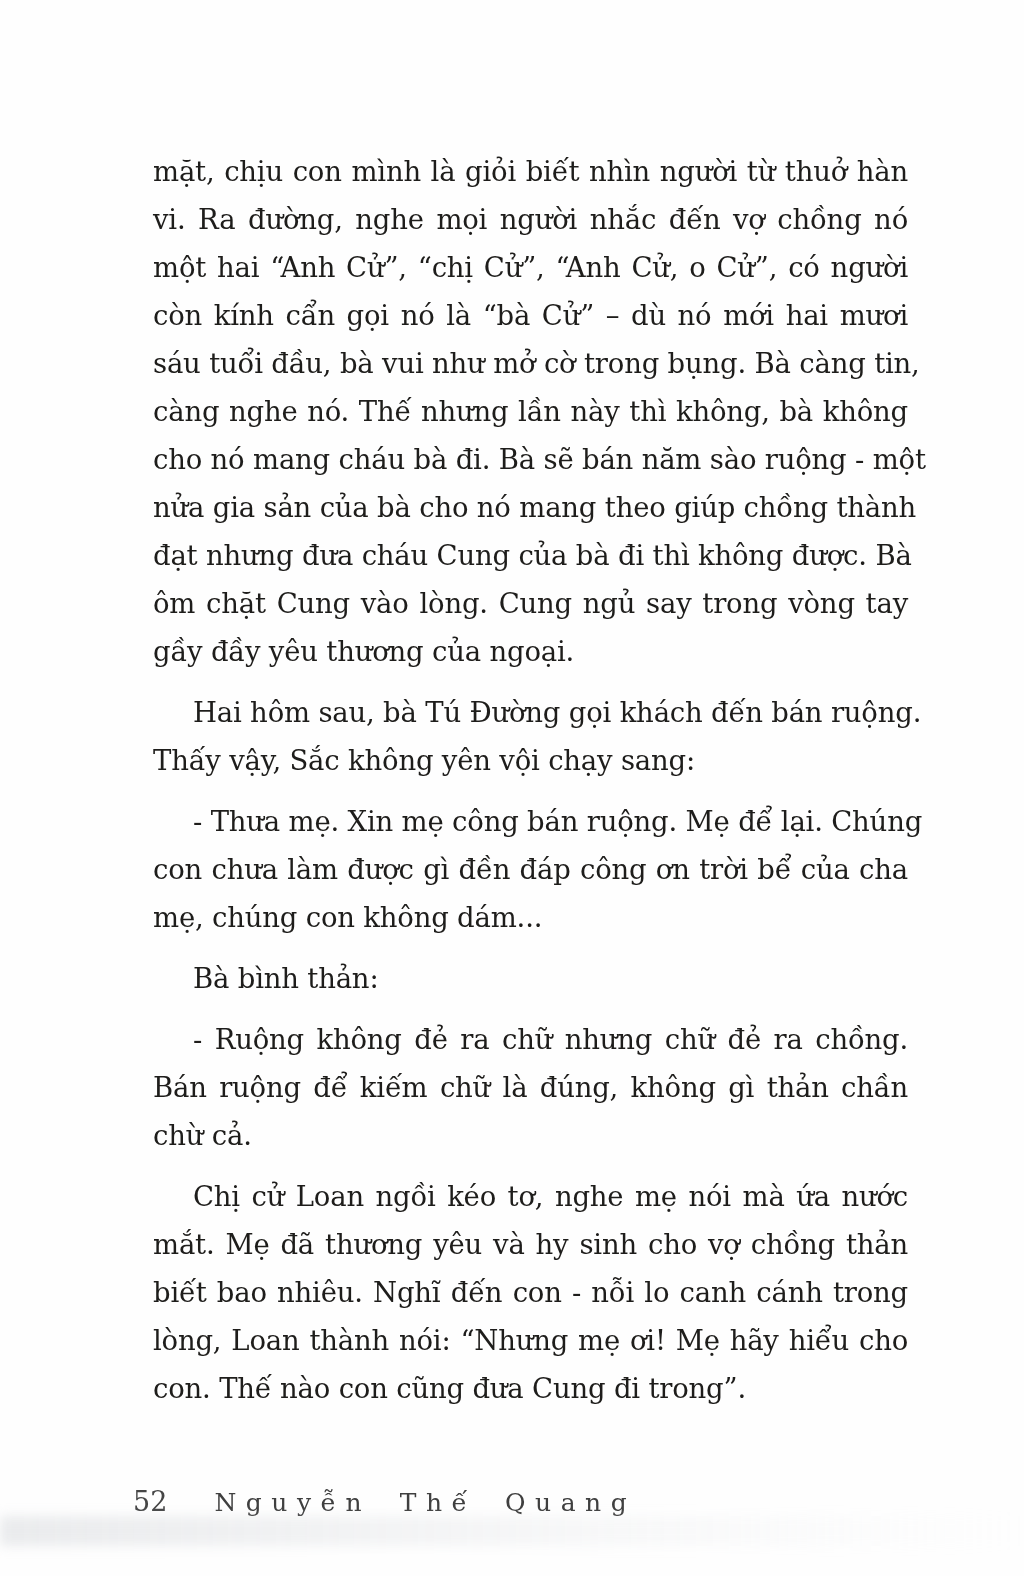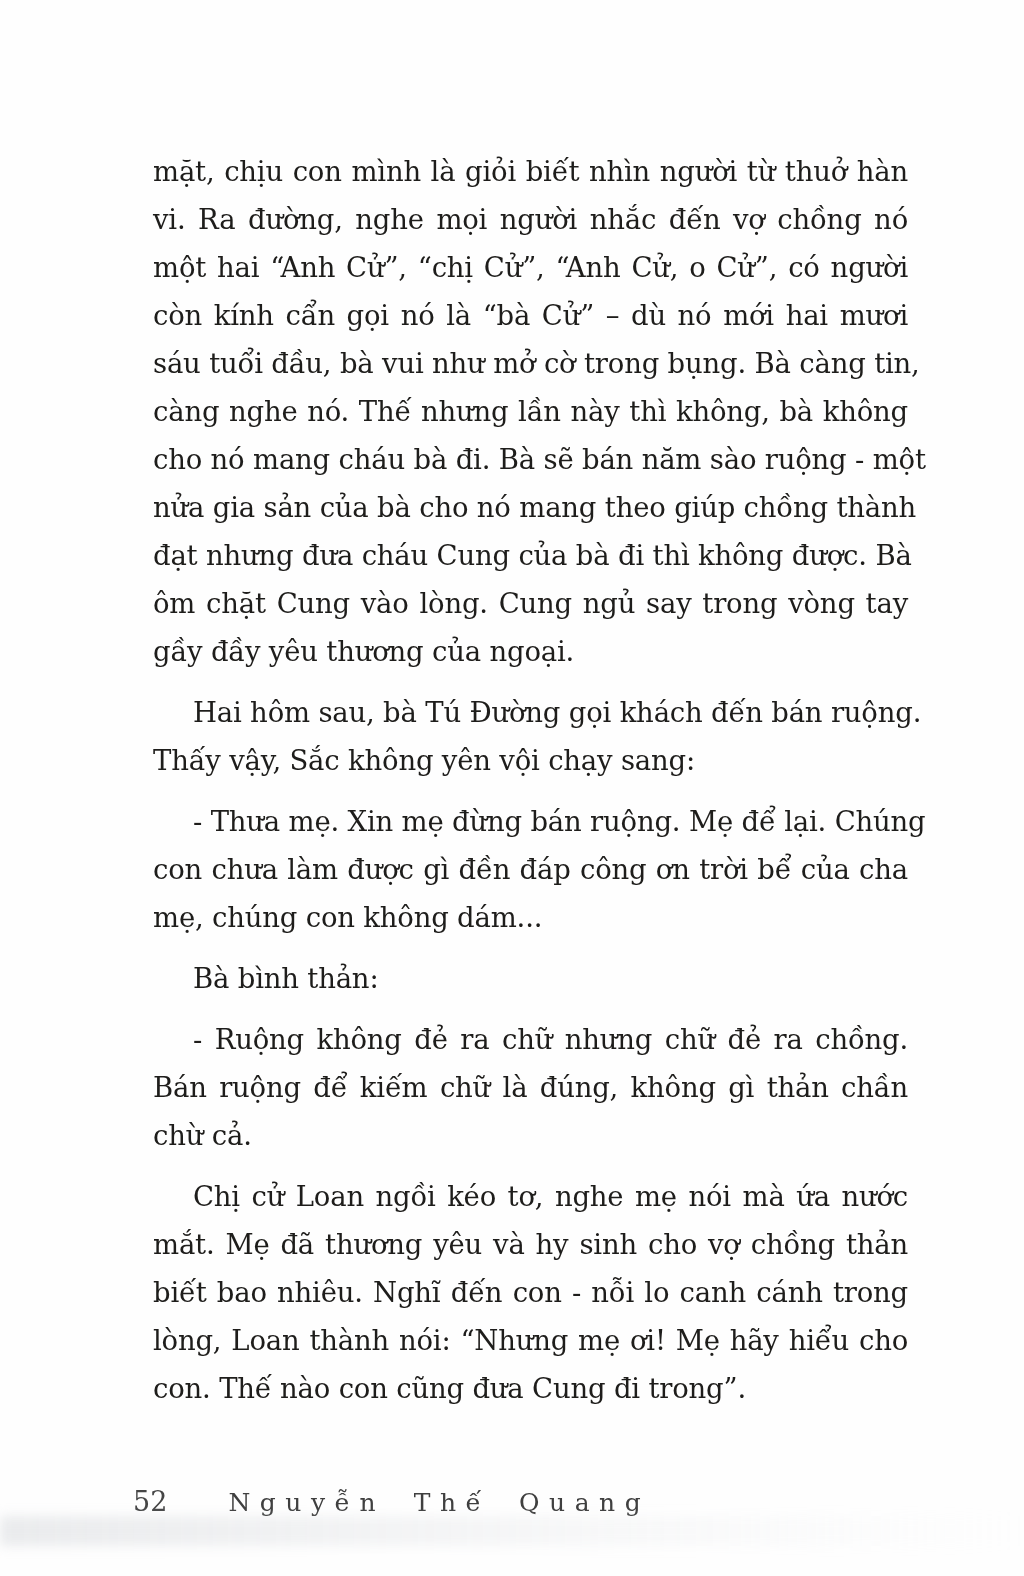--- a/index.html
+++ b/index.html
@@ -52,21 +52,21 @@
     white-space: nowrap;
   }
   .footer .pageno {
     font-size: 27px;
     display: inline-block;
     margin-top: 16px;
   }
   .footer .author {
     font-size: 25px;
     display: inline-block;
-    margin-left: 56px;
+    margin-left: 42px;
     letter-spacing: 0.38em;
     word-spacing: 0.45em;
     color: #3f3f3f;
   }
   .scan-shadow {
     position: absolute;
     left: 0;
     top: 1516px;
     width: 1024px;
     height: 30px;
@@ -98,21 +98,21 @@
       <div class="line">ôm chặt Cung vào lòng. Cung ngủ say trong vòng tay</div>
       <div class="line last">gầy đầy yêu thương của ngoại.</div>
     </div>
 
     <div class="para">
       <div class="line indent">Hai hôm sau, bà Tú Đường gọi khách đến bán ruộng.</div>
       <div class="line last">Thấy vậy, Sắc không yên vội chạy sang:</div>
     </div>
 
     <div class="para">
-      <div class="line indent">- Thưa mẹ. Xin mẹ đừng bán ruộng. Mẹ để lại. Chúng</div>
+      <div class="line indent">- Thưa mẹ. Xin mẹ công bán ruộng. Mẹ để lại. Chúng</div>
       <div class="line">con chưa làm được gì đền đáp công ơn trời bể của cha</div>
       <div class="line last">mẹ, chúng con không dám...</div>
     </div>
 
     <div class="para">
       <div class="line last indent">Bà bình thản:</div>
     </div>
 
     <div class="para">
       <div class="line indent">- Ruộng không đẻ ra chữ nhưng chữ đẻ ra chồng.</div>

